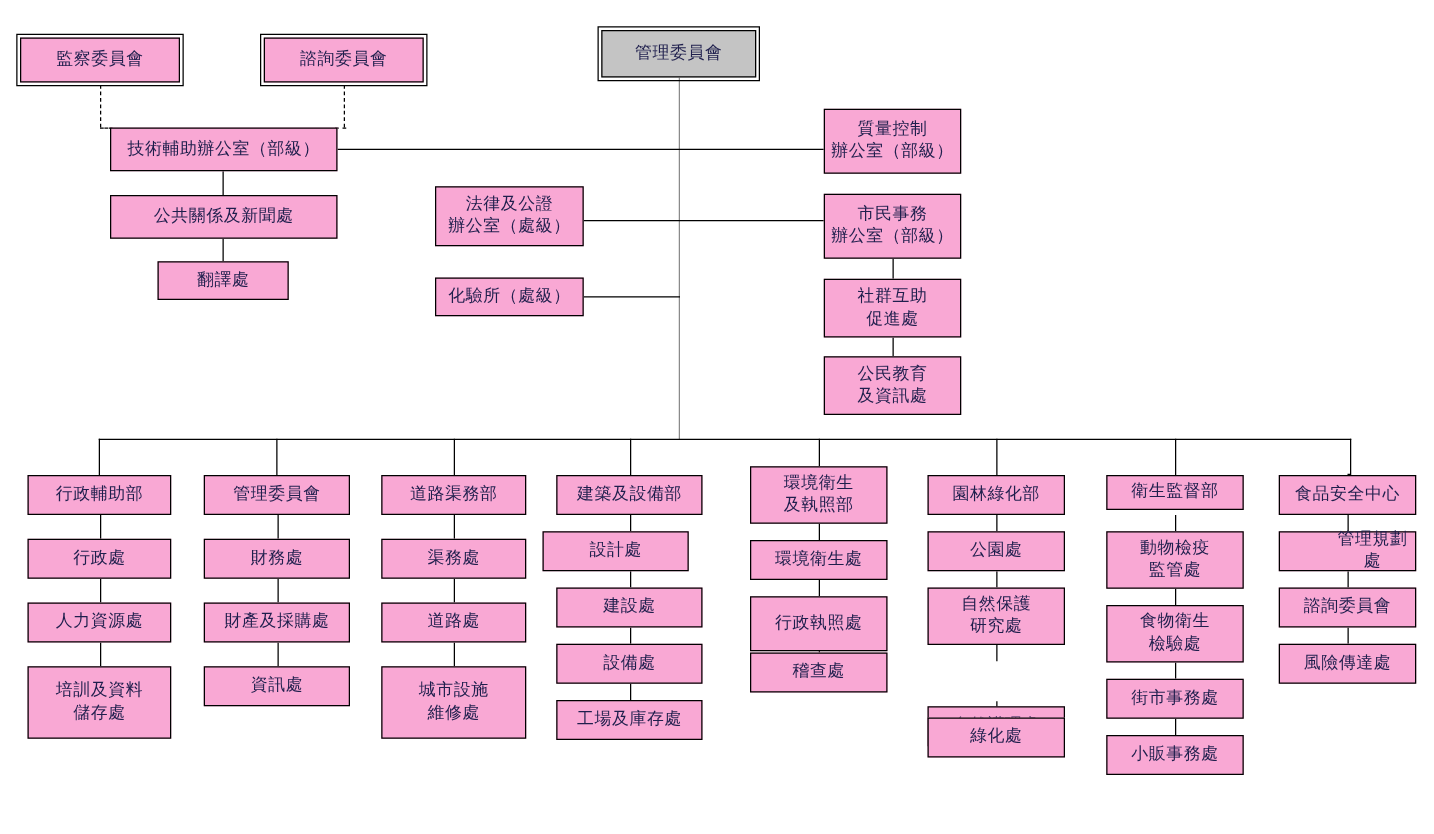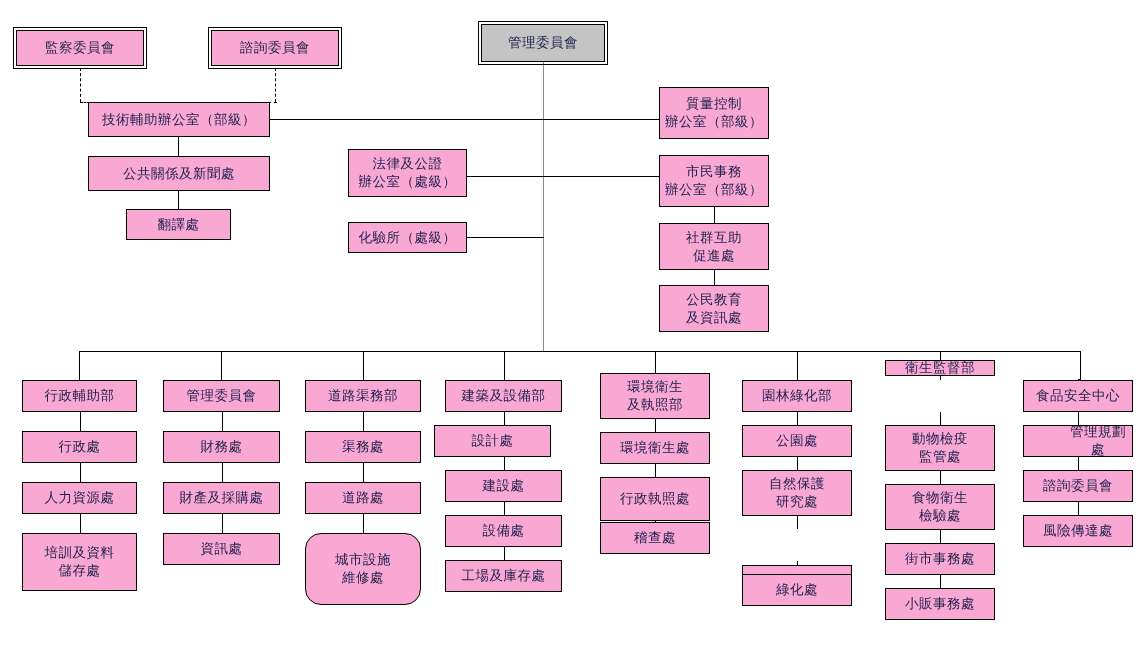--- a/index.html
+++ b/index.html
@@ -139,21 +139,21 @@
       <div class="node" style="left:163px; top:482px; width:117px; height:32px;">財產及採購處</div>
       <div class="line v" style="left:222px; top:514px; height:19px;"></div>
       <div class="node" style="left:163px; top:533px; width:117px; height:32px;">資訊處</div>
       <div class="line v" style="left:363px; top:351px; height:29px;"></div>
       <div class="node" style="left:305px; top:380px; width:116px; height:32px;">道路渠務部</div>
       <div class="line v" style="left:363px; top:412px; height:19px;"></div>
       <div class="node" style="left:305px; top:431px; width:116px; height:32px;">渠務處</div>
       <div class="line v" style="left:363px; top:463px; height:19px;"></div>
       <div class="node" style="left:305px; top:482px; width:116px; height:32px;">道路處</div>
       <div class="line v" style="left:363px; top:514px; height:19px;"></div>
-      <div class="node" style="left:305px; top:533px; width:116px; height:72px;border-radius:16px;">城市設施
+      <div class="node" style="left:305px; top:533px; width:116px; height:58px;">城市設施
 維修處</div>
       <div class="line v" style="left:504px; top:351px; height:29px;"></div>
       <div class="node" style="left:445px; top:380px; width:117px; height:32px;">建築及設備部</div>
       <div class="line v" style="left:504px; top:412px; height:13px;"></div>
       <div class="node" style="left:434px; top:425px; width:117px; height:32px;">設計處</div>
       <div class="line v" style="left:504px; top:457px; height:13px;"></div>
       <div class="node" style="left:445px; top:470px; width:117px; height:32px;">建設處</div>
       <div class="line v" style="left:504px; top:502px; height:13px;"></div>
       <div class="node" style="left:445px; top:515px; width:117px; height:32px;">設備處</div>
       <div class="line v" style="left:504px; top:547px; height:13px;"></div>
@@ -172,21 +172,21 @@
       <div class="line v" style="left:797px; top:412px; height:13px;"></div>
       <div class="node" style="left:742px; top:425px; width:110px; height:32px;">公園處</div>
       <div class="line v" style="left:797px; top:457px; height:13px;"></div>
       <div class="node" style="left:742px; top:470px; width:110px; height:46px;">自然保護
 研究處</div>
       <div class="line v" style="left:797px; top:516px; height:13px;"></div>
       <div class="node" style="left:742px; top:529px; width:110px; height:32px;margin-top:36px;">自然護理處</div>
       <div class="line v" style="left:797px; top:561px; height:13px;"></div>
       <div class="node" style="left:742px; top:574px; width:110px; height:32px;">綠化處</div>
       <div class="line v" style="left:940px; top:351px; height:29px;"></div>
-      <div class="node" style="left:885px; top:360px; width:110px; height:16px;text-align:right;">衛生監督部</div>
+      <div class="node" style="left:885px; top:380px; width:110px; height:28px;text-align:right;">衛生監督部</div>
       <div class="line v" style="left:940px; top:412px; height:13px;"></div>
       <div class="node" style="left:885px; top:425px; width:110px; height:46px;">動物檢疫
 監管處</div>
       <div class="line v" style="left:940px; top:471px; height:13px;"></div>
       <div class="node" style="left:885px; top:484px; width:110px; height:46px;">食物衛生
 檢驗處</div>
       <div class="line v" style="left:940px; top:530px; height:13px;"></div>
       <div class="node" style="left:885px; top:543px; width:110px; height:32px;">街市事務處</div>
       <div class="line v" style="left:940px; top:575px; height:13px;"></div>
       <div class="node" style="left:885px; top:588px; width:110px; height:32px;">小販事務處</div>

